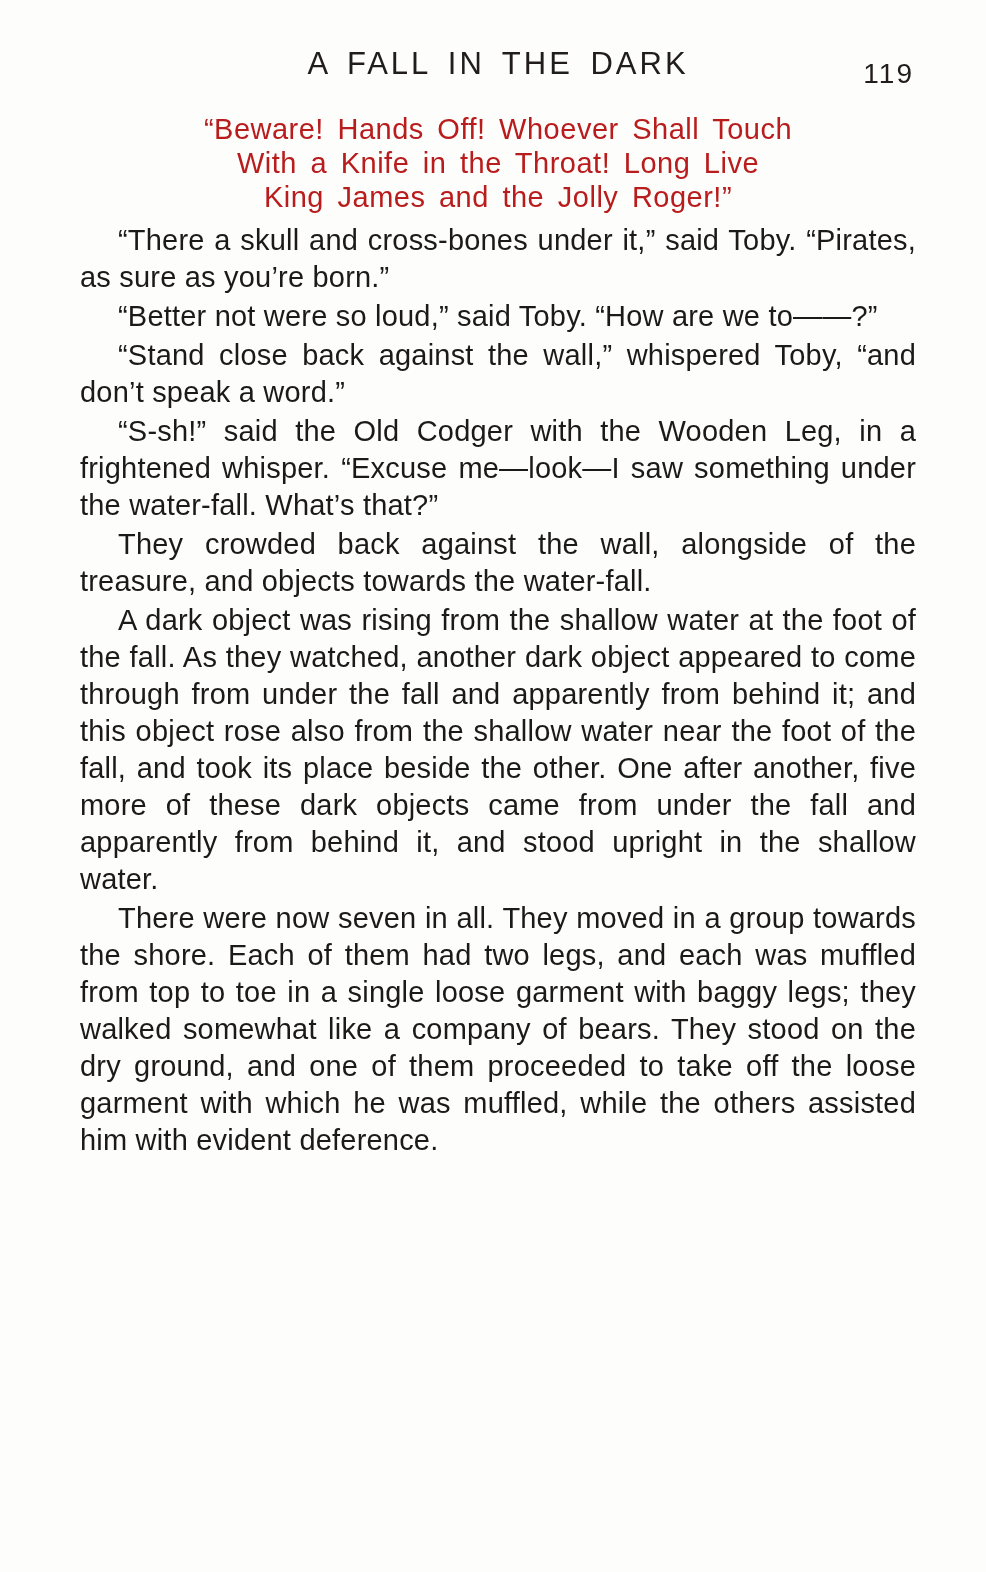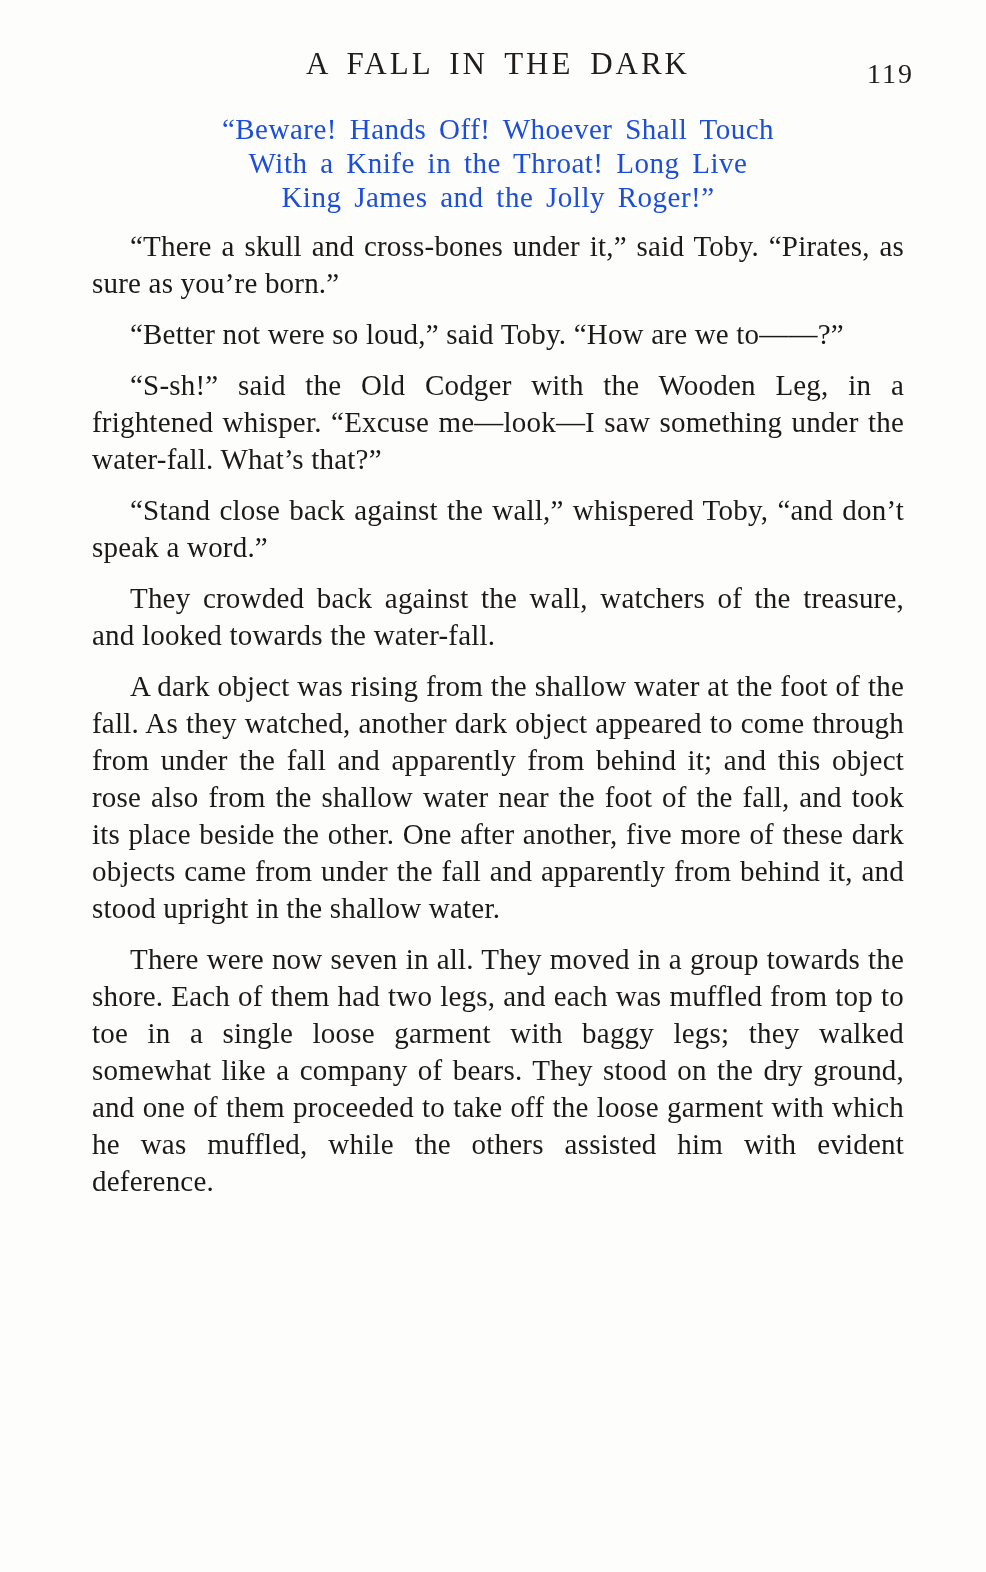--- a/index.html
+++ b/index.html
@@ -6,21 +6,21 @@
     margin: 0;
     padding: 0;
     background: #fdfdfb;
   }
   .page {
     position: relative;
     width: 986px;
     height: 1572px;
     background: #fdfdfb;
     color: #1c1a18;
-    font-family: Liberation Serif, serif;
+    font-family: Liberation Sans, sans-serif;
     overflow: hidden;
     box-sizing: border-box;
     padding: 46px 68px 0 78px;
   }
   .page-header {
     position: relative;
     text-align: center;
     height: 46px;
     margin-bottom: 16px;
   }
@@ -38,24 +38,24 @@
     letter-spacing: 2px;
     color: #201d1a;
   }
   .inscription {
     margin: 20px auto 8px auto;
     text-align: center;
     font-size: 29px;
     line-height: 34px;
     word-spacing: 5px;
     letter-spacing: 0.5px;
-    color: #1d4ed8;
+    color: #b91c1c;
   }
   .body-text p {
-    margin: 14px;
+    margin: 2px;
     font-size: 29px;
     line-height: 37px;
     text-align: justify;
     text-indent: 38px;
     letter-spacing: 0.2px;
     color: #1c1a18;
   }
 </style>
 </head>
 <body>
@@ -69,20 +69,20 @@
 
   <div class="inscription">
     <div>“Beware! Hands Off! Whoever Shall Touch</div>
     <div>With a Knife in the Throat!  Long Live</div>
     <div>King James and the Jolly Roger!”</div>
   </div>
 
   <div class="body-text">
     <p>“There a skull and cross-bones under it,” said Toby. “Pirates, as sure as you’re born.”</p>
     <p>“Better not were so loud,” said Toby.  “How are we to——?”</p>
+    <p>“Stand close back against the wall,” whispered Toby, “and don’t speak a word.”</p>
     <p>“S-sh!” said the Old Codger with the Wooden Leg, in a frightened whisper.  “Excuse me—look—I saw something under the water-fall.  What’s that?”</p>
-    <p>“Stand close back against the wall,” whispered Toby, “and don’t speak a word.”</p>
-    <p>They crowded back against the wall, watchers of the treasure, and looked towards the water-fall.</p>
+    <p>They crowded back against the wall, alongside of the treasure, and objects towards the water-fall.</p>
     <p>A dark object was rising from the shallow water at the foot of the fall.  As they watched, another dark object appeared to come through from under the fall and apparently from behind it; and this object rose also from the shallow water near the foot of the fall, and took its place beside the other.  One after another, five more of these dark objects came from under the fall and apparently from behind it, and stood upright in the shallow water.</p>
     <p>There were now seven in all.  They moved in a group towards the shore.  Each of them had two legs, and each was muffled from top to toe in a single loose garment with baggy legs; they walked somewhat like a company of bears.  They stood on the dry ground, and one of them proceeded to take off the loose garment with which he was muffled, while the others assisted him with evident deference.</p>
   </div>
 
 </div>
 
 </body></html>

